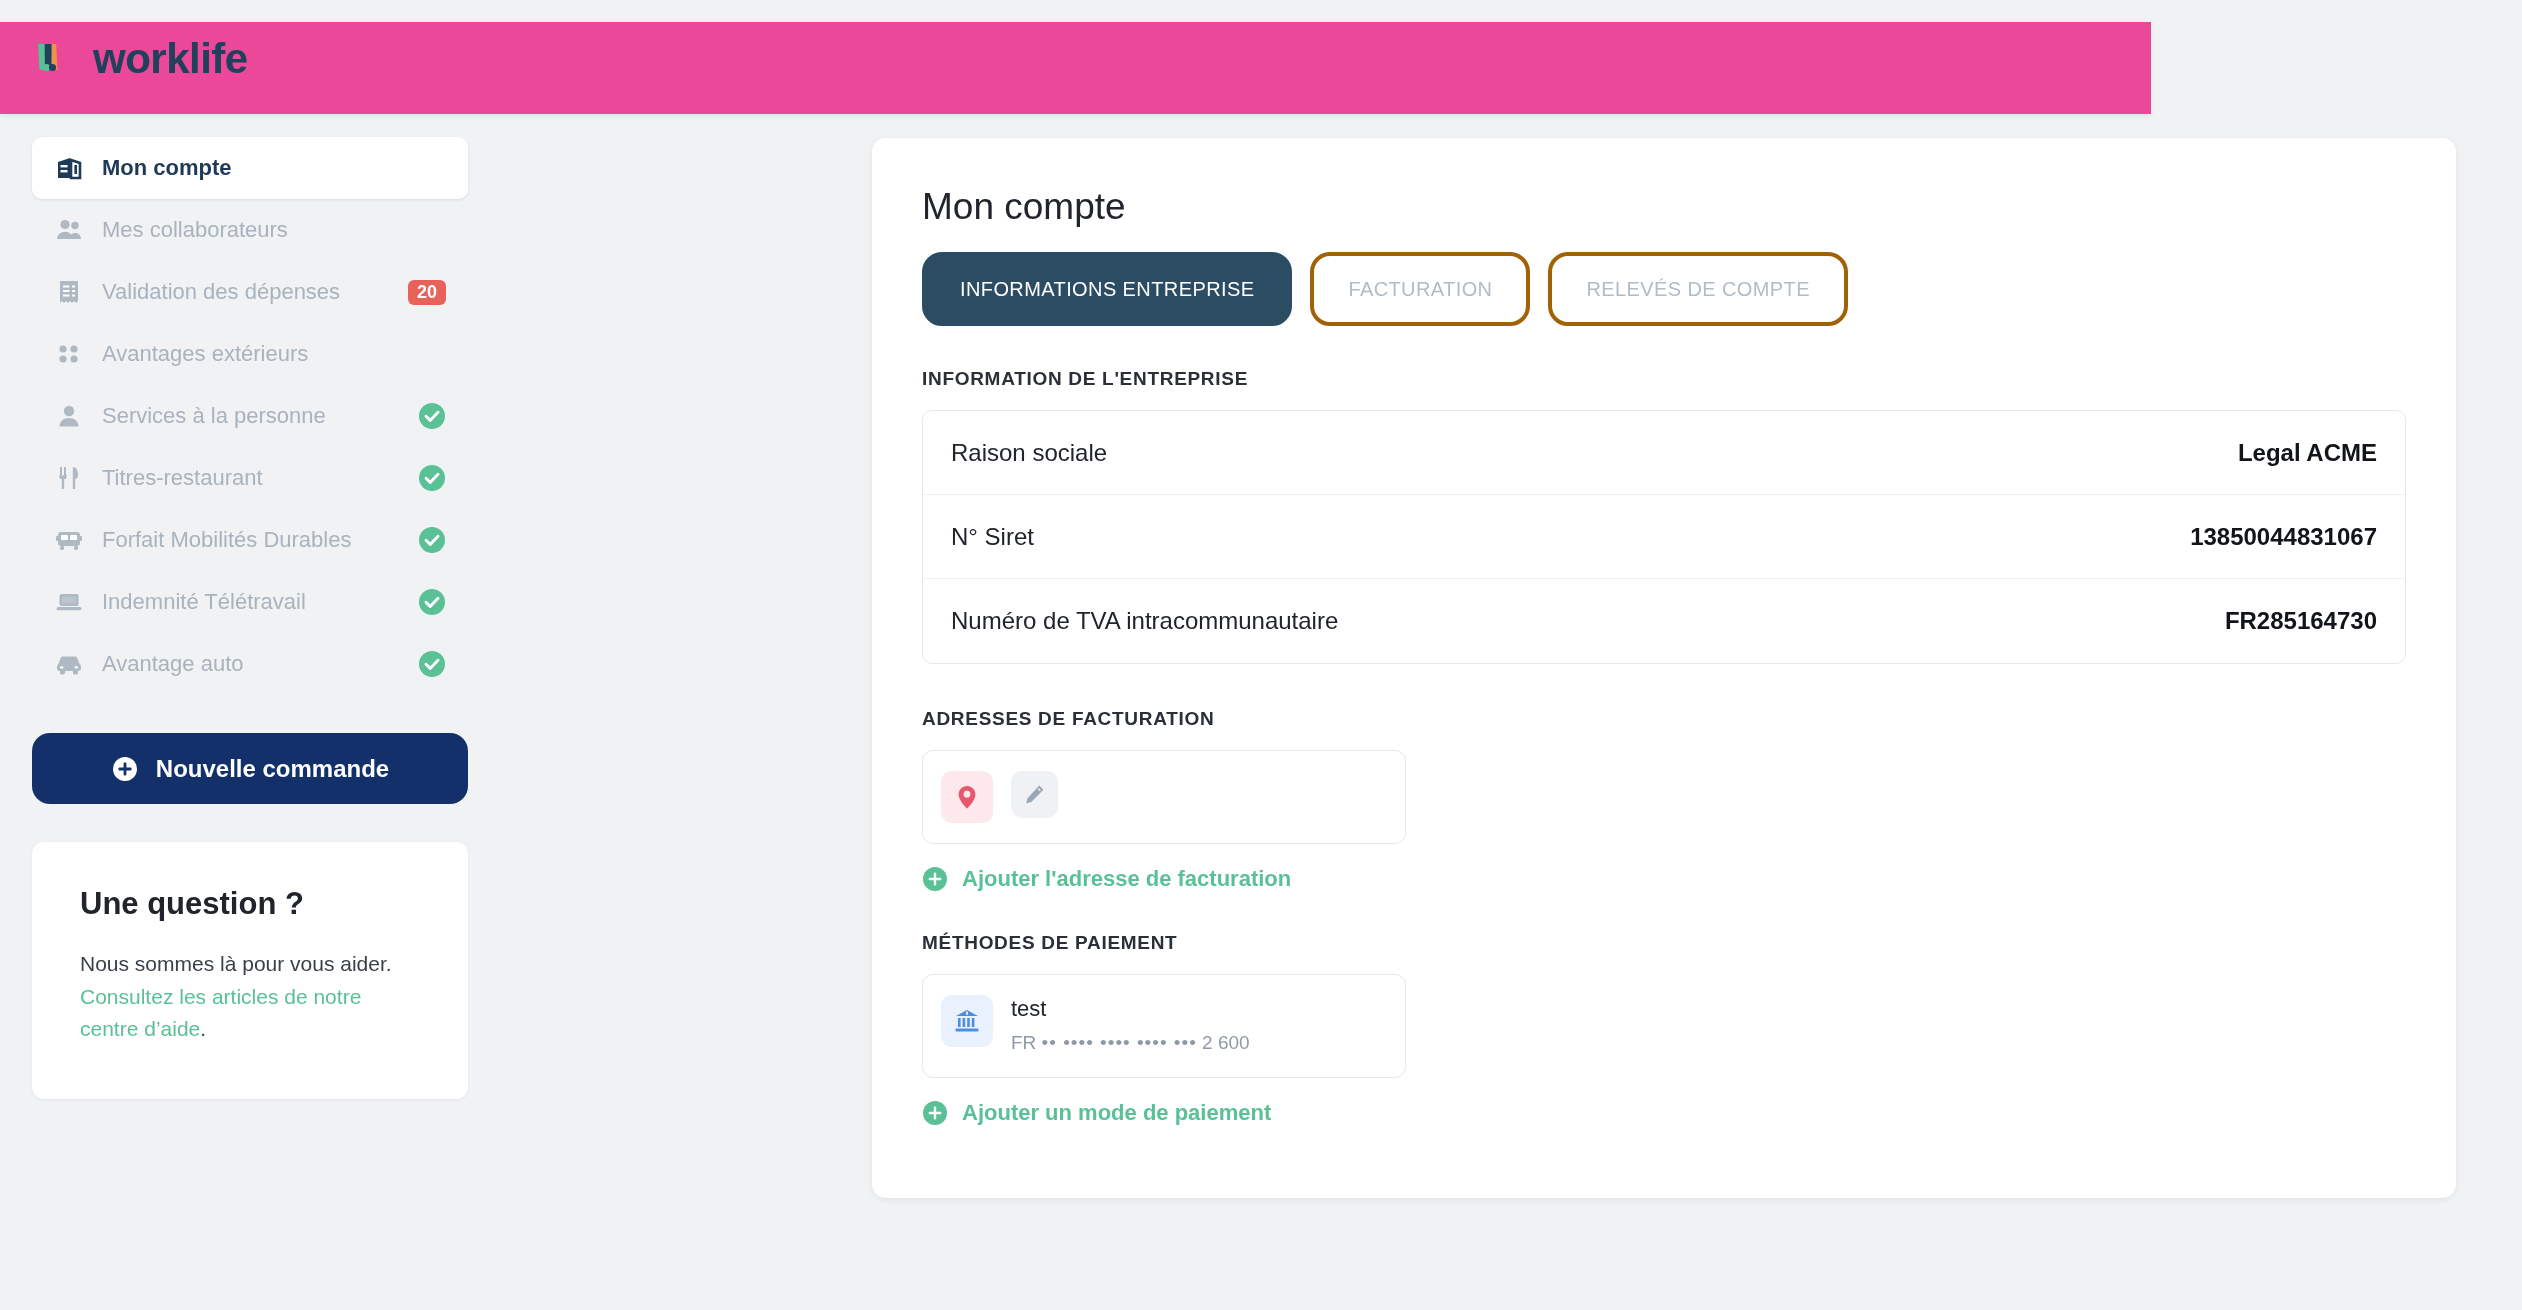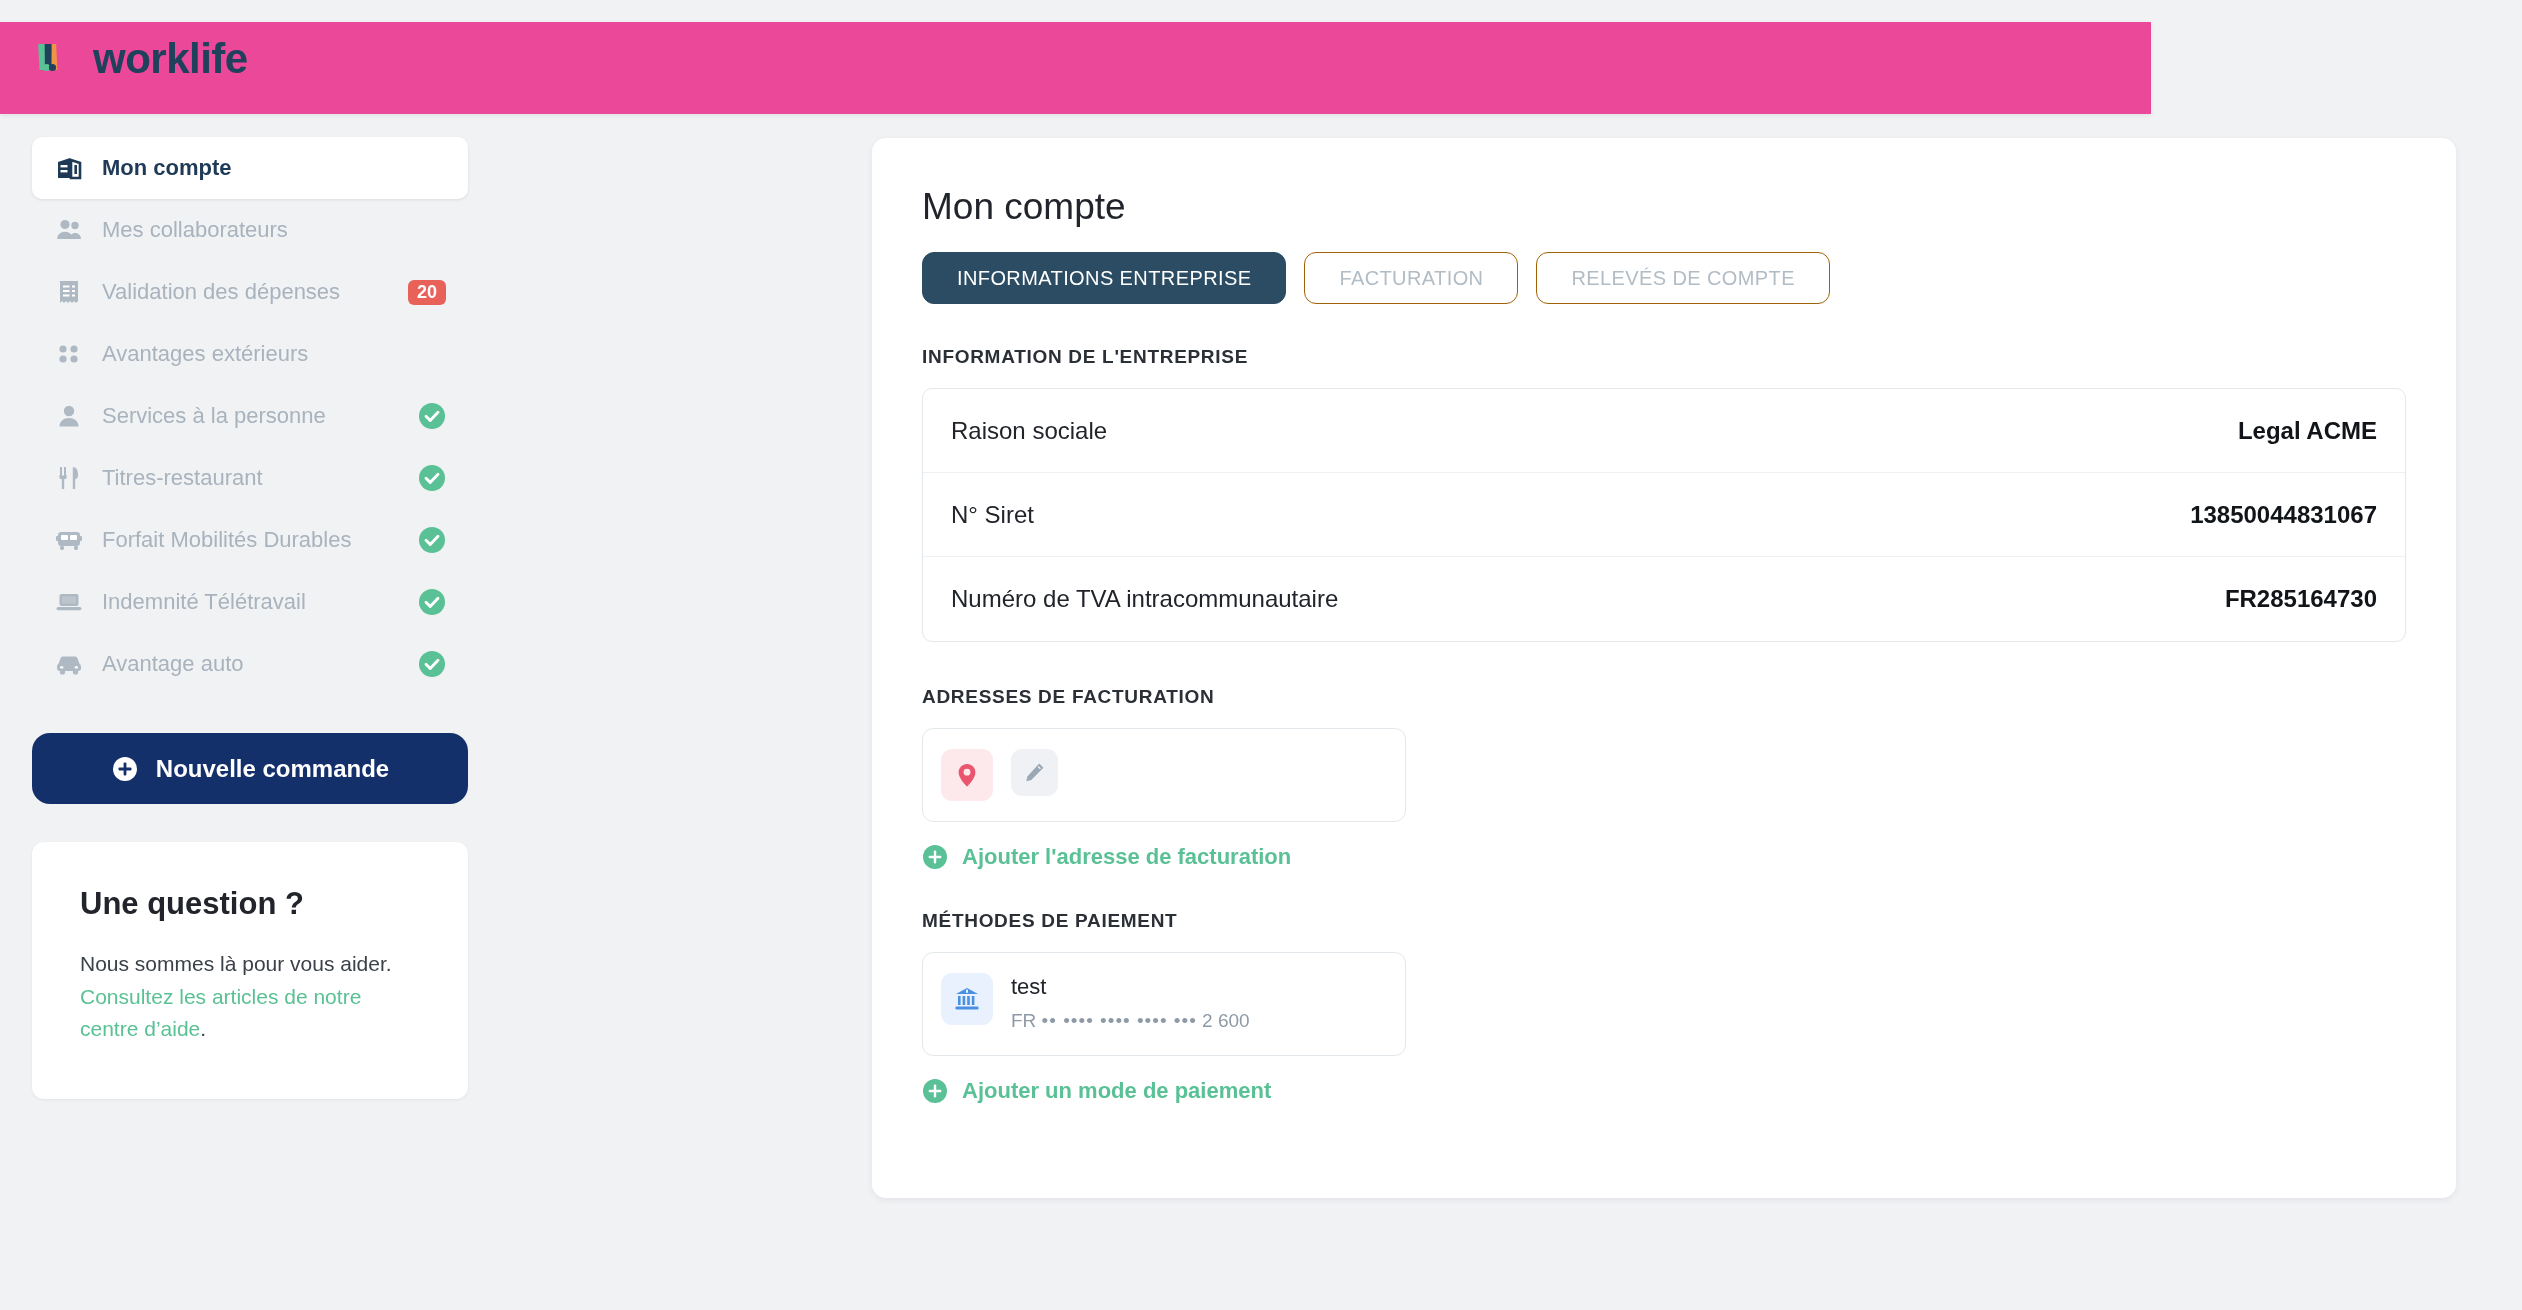--- a/index.html
+++ b/index.html
@@ -98,25 +98,25 @@
     border-radius: 14px;
     box-shadow: 0 2px 6px rgba(20,40,70,0.07);
     padding: 48px 50px 0 50px;
   }
   .page-title {
     font-size: 37px; color: #21252b; font-weight: 400;
     margin-bottom: 24px;
   }
   .tabs { display: flex; gap: 18px; margin-bottom: 42px; }
   .tab {
-    height: 52px; padding: 0 34px;
-    border-radius: 12px;
+    height: 74px; padding: 0 34px;
+    border-radius: 20px;
     display: flex; align-items: center; justify-content: center;
     font-size: 20px; letter-spacing: 0.4px;
-    border: 1px solid #a16207;
+    border: 4px solid #a16207;
     background: #fff; color: #b2bcc5;
     cursor: pointer; white-space: nowrap;
   }
   .tab.active {
     background: #2b4c63; color: #ffffff; border-color: #2b4c63;
     font-weight: 400;
   }
 
   .section-title {
     font-size: 19px; font-weight: 700; color: #2b2f36;

